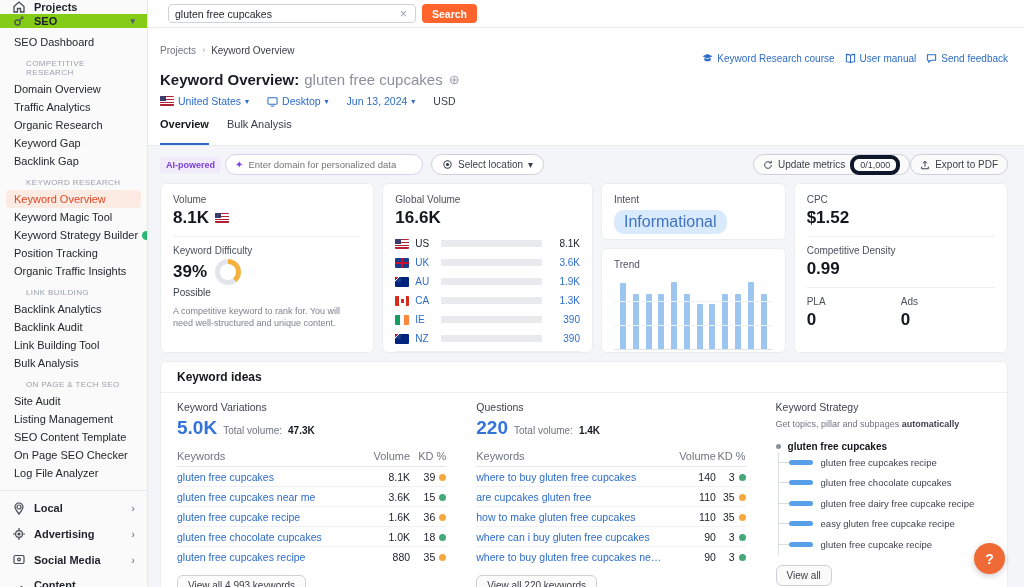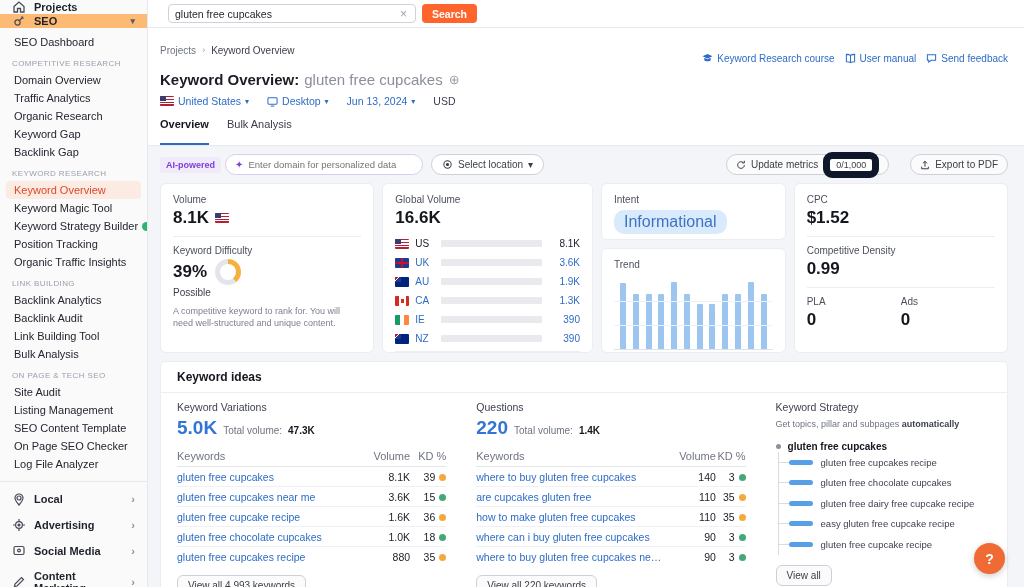--- a/index.html
+++ b/index.html
@@ -2,25 +2,25 @@
 <html><head>
 <meta charset="utf-8">
 <style>
   * { margin:0; padding:0; box-sizing:border-box; }
   html,body { width:1024px; height:587px; overflow:hidden; font-family:"Liberation Sans",sans-serif; background:#f4f5f8; color:#1d2129; }
   .app { display:flex; width:1024px; height:587px; }
 
   
   .sidebar { width:148px; flex:none; background:#fafafb; border-right:1px solid #e6e8ec; display:flex; flex-direction:column; overflow:hidden; }
   .side-top { height:26px; display:flex; align-items:center; gap:8px; padding:0 12px; font-weight:bold; font-size:11px; cursor:pointer; }
-  .side-seo { background:#fdba74; }
+  .side-seo { background:#84cc16; }
   .side-seo .chev { margin-left:auto; color:#5a5f6b; font-size:9px; }
   .side-icon { width:14px; height:14px; flex:none; color:#454a55; }
   .side-list { padding:5px 0 2px; }
-  .side-sec { font-size:8px; letter-spacing:.4px; color:#9aa0ab; padding:8px 12px 3px; }
+  .side-sec { font-size:8px; letter-spacing:.4px; color:#9aa0ab; padding:8px 26px 3px; }
   .side-item { font-size:11px; color:#23262e; padding:2.5px 14px; line-height:13px; cursor:pointer; white-space:nowrap; }
   .side-item.active { background:#fcebe3; color:#e04726; margin:0 6px; padding:2.5px 8px; border-radius:4px; }
   .badge-new { background:#2bb573; color:#fff; font-size:7px; font-weight:bold; border-radius:7px; padding:1px 5px; margin-left:4px; vertical-align:1px; }
   .side-bottom { border-top:1px solid #e6e8ec; margin-top:6px; padding:4px 0; }
   .side-bitem { display:flex; align-items:center; gap:8px; font-size:11px; font-weight:bold; padding:6px 12px; cursor:pointer; }
   .side-bitem .chev { margin-left:auto; color:#8b909b; font-size:11px; }
 
   
   .main { flex:1; display:flex; flex-direction:column; min-width:0; }
   .topbar { height:28px; background:#fff; border-bottom:1px solid #e8e9ec; display:flex; align-items:center; padding-left:20px; gap:6px; flex:none; }
@@ -50,23 +50,23 @@
   .tab { font-size:11px; padding-bottom:13px; cursor:pointer; color:#3a3e48; }
   .tab.active { font-weight:bold; color:#15171e; border-bottom:2px solid #2d6cc6; }
 
   .body-pad { padding:8px 16px 0 12px; }
   .controls-row { display:flex; align-items:center; }
   .ai-badge { background:#f1eafb; color:#7a40d8; font-size:9px; font-weight:bold; border-radius:3px; padding:3px 6px; margin-right:4px; }
   .domain-input { display:flex; align-items:center; gap:5px; width:198px; height:21px; border:1px solid #d9cdf2; border-radius:12px; background:#fff; padding:0 9px; }
   .domain-input input { border:none; outline:none; flex:1; font-size:9.5px; color:#6f7480; font-family:"Liberation Sans",sans-serif; background:transparent; }
   .sparkle { color:#7a40d8; font-size:10px; }
   .loc-btn { display:flex; align-items:center; gap:5px; height:21px; border:1px solid #cdd0d9; border-radius:12px; background:#fff; font-size:10px; color:#3a3e48; padding:0 10px; margin-left:8px; cursor:pointer; }
-  .right-btns { margin-left:auto; display:flex; gap:21px; }
+  .right-btns { margin-left:auto; display:flex; gap:0; }
   .pill-btn { display:flex; align-items:center; gap:5px; height:21px; border:1px solid #cdd0d9; border-radius:12px; background:#fbfbfc; font-size:10px; color:#3a3e48; padding:0 9px; cursor:pointer; font-family:"Liberation Sans",sans-serif; }
-  .count-pill { border:7px solid #0f172a; border-radius:9px; background:#fff; font-size:9px; padding:1px 6px; color:#3a3e48; }
+  .count-pill { border:4px solid #0f172a; border-radius:9px; background:#fff; font-size:9px; padding:1px 6px; color:#3a3e48; }
 
   
   .cards-row { display:flex; gap:8px; margin-top:8px; height:170px; }
   .card { background:#fff; border:1px solid #ebedf0; border-radius:6px; padding:10px 12px; overflow:hidden; }
   .c-vol { flex:1.02; } .c-glob { flex:1; } .c-mid { flex:1; display:flex; flex-direction:column; gap:8px; padding:0; border:none; background:transparent; } .c-cpc { flex:1.02; }
   .mini-label { font-size:10px; color:#4b505c; }
   .big-num { font-size:17px; font-weight:bold; color:#15171e; margin-top:3px; display:flex; align-items:center; gap:6px; }
   .hr { border-top:1px solid #eceef1; margin:8px 0; }
   .kd-row { display:flex; align-items:center; gap:8px; margin-top:3px; }
   .kd-pct { font-size:17px; font-weight:bold; color:#15171e; }

